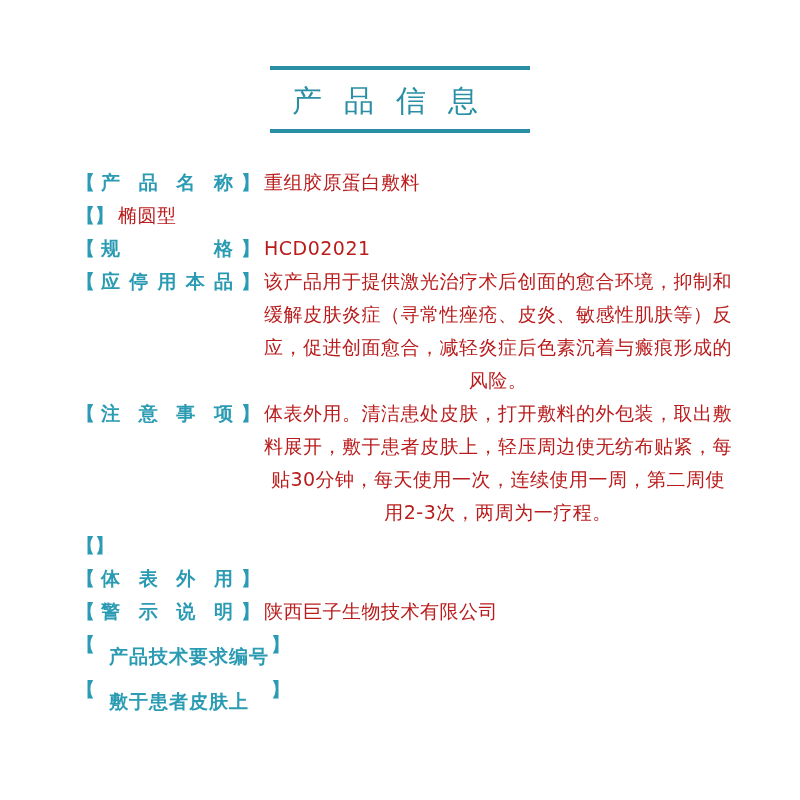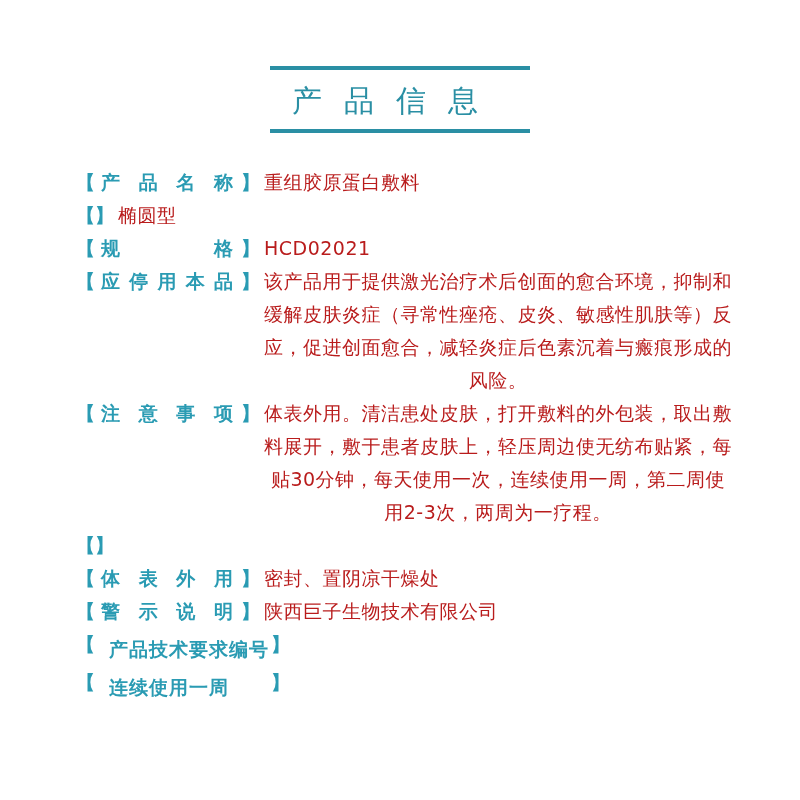--- a/index.html
+++ b/index.html
@@ -72,21 +72,21 @@
       display: inline-block;
       width: 132px;
       text-align-last: justify;
       text-align: justify;
       margin: 0 8px 0 6px;
     }
     .label.wide .lbl-text {
       width: 160px;
       text-align-last: auto;
       letter-spacing: 1px;
-      margin: 5px 2px 0 14px;
+      margin: 12px 2px 0 14px;
     }
     .value {
       flex: 1;
       padding-left: 4px;
       color: #b91c1c;
       letter-spacing: 0.5px;
     }
     .value.long {
       padding-right: 4px;
       text-align: center;
@@ -153,21 +153,20 @@
       <span class="br">】</span>
     </span>
   </div>
 
   <div class="row">
     <span class="label">
       <span class="br">【</span>
       <span class="lbl-text">体表外用</span>
       <span class="br">】</span>
     </span>
-    <span class="value">密封、置阴凉干燥处</span>
   </div>
 
   <div class="row">
     <span class="label">
       <span class="br">【</span>
       <span class="lbl-text">警示说明</span>
       <span class="br">】</span>
     </span>
     <span class="value">陕西巨子生物技术有限公司</span>
   </div>
@@ -176,18 +175,18 @@
     <span class="label wide">
       <span class="br">【</span>
       <span class="lbl-text">产品技术要求编号</span>
       <span class="br">】</span>
     </span>
   </div>
 
   <div class="row">
     <span class="label wide">
       <span class="br">【</span>
-      <span class="lbl-text">连续使用一周</span>
+      <span class="lbl-text">敷于患者皮肤上</span>
       <span class="br">】</span>
     </span>
   </div>
 
 </div>
 
 </body></html>

